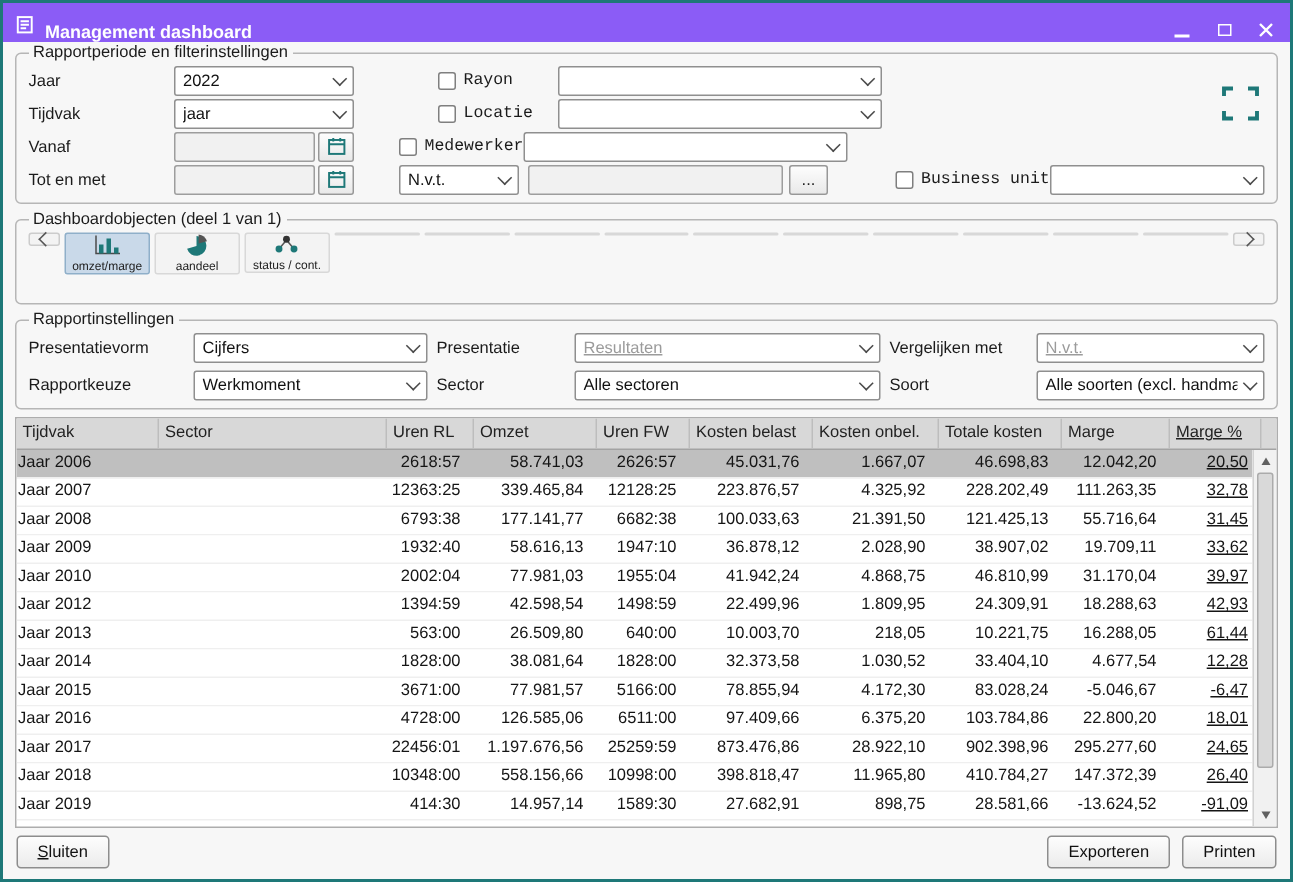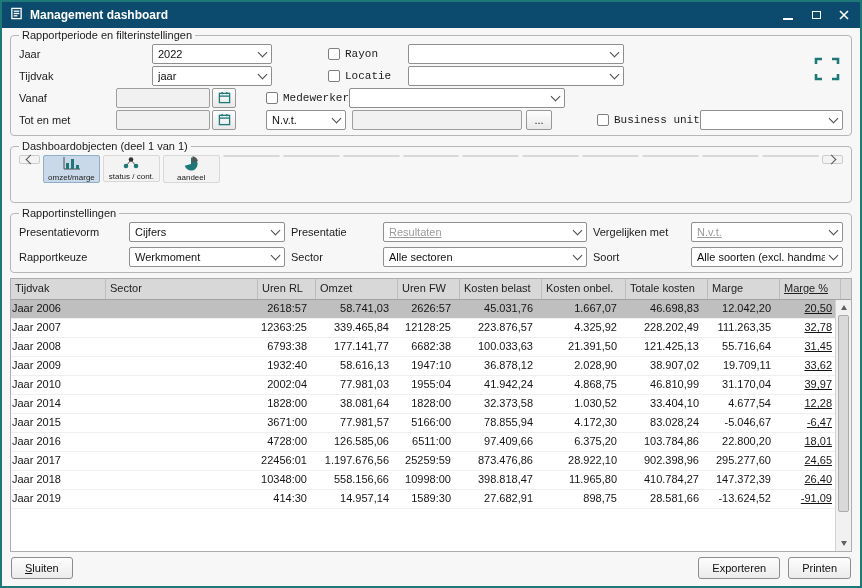--- a/index.html
+++ b/index.html
@@ -1,32 +1,32 @@
 <!DOCTYPE html>
 <html><head>
 <meta charset="utf-8">
 <style>
   html,body{margin:0;padding:0;background:#e4e4e4;}
   .window{position:relative;width:862px;height:588px;box-sizing:border-box;border:2px solid #1e7878;background:#f7f7f7;font-family:"Liberation Sans",sans-serif;display:flex;flex-direction:column;}
-  .titlebar{flex:0 0 26px;background:#0c4a6e;display:flex;align-items:center;padding:0 8px;}
+  .titlebar{flex:0 0 26px;background:#8b5cf6;display:flex;align-items:flex-end;padding:0 8px;}
   .titlebar .title{color:#fff;font-size:12px;font-weight:bold;margin-left:7px;}
   .win-controls{margin-left:auto;display:flex;align-items:center;gap:12px;}
   .win-btn{width:16px;height:16px;display:flex;align-items:center;justify-content:center;cursor:default;}
   .min-glyph{width:10px;height:0;border-bottom:2px solid #fff;margin-top:7px;}
   .max-glyph{width:9px;height:8px;border:1.5px solid #fff;box-sizing:border-box;}
   fieldset{position:relative;border:1px solid #b6b6b6;border-radius:4px;margin:1px 8px 3px;padding:1px 8px 5px;}
   legend{font-size:11px;color:#1b1b1b;padding:0 3px;}
   .frow{display:flex;align-items:center;height:21px;margin-top:1px;}
   .lbl{font-size:11px;color:#1b1b1b;}
   .f1-lbl{flex:0 0 97px;}
   .combo{box-sizing:border-box;height:20px;display:flex;align-items:center;background:#fff;border:1px solid #8f8f8f;border-radius:2px;padding:0 4px 0 5px;font-size:11px;color:#111;min-width:0;}
   .combo .val{flex:1 1 auto;overflow:hidden;white-space:nowrap;}
   .chev{flex:0 0 auto;width:6px;height:6px;border-right:1.5px solid #4a4a4a;border-bottom:1.5px solid #4a4a4a;transform:rotate(45deg);margin:-3px 1px 0 5px;}
   .combo.disabled{color:#9b9b9b;text-decoration:underline;}
-  .ctl-a{flex:0 0 120px;margin-left:36px;}
+  .ctl-a{flex:0 0 120px;}
   .txt{box-sizing:border-box;height:20px;background:#f1f1f1;border:1px solid #9d9d9d;border-radius:2px;}
   .txt-date{flex:0 0 94px;}
   .cal-btn{flex:0 0 24px;height:20px;margin-left:2px;box-sizing:border-box;background:linear-gradient(#fdfdfd,#e9e9e9);border:1px solid #979797;border-radius:2px;display:flex;align-items:center;justify-content:center;}
   .gapB{margin-left:56px;}
   .cbgrp{display:flex;align-items:center;flex:0 0 80px;font-family:Liberation Mono, monospace;}
   .checkbox{flex:0 0 12px;width:12px;height:12px;box-sizing:border-box;background:#fff;border:1px solid #7f7f7f;border-radius:2px;margin-right:5px;}
   .cb-lbl{font-size:11px;color:#1b1b1b;white-space:nowrap;}
   .combo-b{flex:0 0 216px;}
   .combo-nvt{margin-left:56px;flex:0 0 80px;}
   .txt-mid{flex:0 0 170px;margin-left:6px;}
@@ -202,36 +202,36 @@
         <svg width="20" height="15" viewBox="0 0 20 15">
           <path d="M3 1 V13 H19" stroke="#4a4a4a" fill="none" stroke-width="1"></path>
           <rect x="5" y="7" width="3" height="6" fill="#1e7878"></rect>
           <rect x="10" y="3" width="3" height="10" fill="#1e7878"></rect>
           <rect x="15" y="9" width="3" height="4" fill="#1e7878"></rect>
         </svg>
         <span class="dlabel">omzet/marge</span>
       </div>
 
       <div class="dash-btn">
+        <svg width="16" height="15" viewBox="0 0 16 16">
+          <path d="M8 8.5 L8 1.5 A7 7 0 1 1 1.3 10.5 Z" fill="#1e7878"></path>
+          <path d="M9.5 6.8 L9.5 0.3 A7 7 0 0 1 15.4 5.2 Z" fill="#555555"></path>
+        </svg>
+        <span class="dlabel">aandeel</span>
+      </div>
+
+      <div class="dash-btn">
         <svg width="18" height="14" viewBox="0 0 18 14">
           <line x1="4" y1="10" x2="9" y2="4" stroke="#555555" stroke-width="1"></line>
           <line x1="9" y1="4" x2="14" y2="10" stroke="#555555" stroke-width="1"></line>
           <circle cx="4" cy="10" r="2.3" fill="#1e7878"></circle>
           <circle cx="9" cy="3.5" r="2.3" fill="#333333"></circle>
           <circle cx="14" cy="10" r="2.3" fill="#1e7878"></circle>
         </svg>
         <span class="dlabel">status / cont.</span>
-      </div>
-
-      <div class="dash-btn">
-        <svg width="16" height="15" viewBox="0 0 16 16">
-          <path d="M8 8.5 L8 1.5 A7 7 0 1 1 1.3 10.5 Z" fill="#1e7878"></path>
-          <path d="M9.5 6.8 L9.5 0.3 A7 7 0 0 1 15.4 5.2 Z" fill="#555555"></path>
-        </svg>
-        <span class="dlabel">aandeel</span>
       </div>
 
       <div class="dash-btn"></div>
         <div class="dash-btn"></div>
         <div class="dash-btn"></div>
         <div class="dash-btn"></div>
         <div class="dash-btn"></div>
         <div class="dash-btn"></div>
         <div class="dash-btn"></div>
         <div class="dash-btn"></div>
@@ -350,20 +350,44 @@
             <div class="tcell c2 num">2002:04</div>
             <div class="tcell c3 num">77.981,03</div>
             <div class="tcell c4 num">1955:04</div>
             <div class="tcell c5 num">41.942,24</div>
             <div class="tcell c6 num">4.868,75</div>
             <div class="tcell c7 num">46.810,99</div>
             <div class="tcell c8 num">31.170,04</div>
             <div class="tcell c9 num">39,97</div>
           </div>
           <div class="trow">
+            <div class="tcell c0">Jaar 2012</div>
+            <div class="tcell c1"></div>
+            <div class="tcell c2 num">1394:59</div>
+            <div class="tcell c3 num">42.598,54</div>
+            <div class="tcell c4 num">1498:59</div>
+            <div class="tcell c5 num">22.499,96</div>
+            <div class="tcell c6 num">1.809,95</div>
+            <div class="tcell c7 num">24.309,91</div>
+            <div class="tcell c8 num">18.288,63</div>
+            <div class="tcell c9 num">42,93</div>
+          </div>
+          <div class="trow">
+            <div class="tcell c0">Jaar 2013</div>
+            <div class="tcell c1"></div>
+            <div class="tcell c2 num">563:00</div>
+            <div class="tcell c3 num">26.509,80</div>
+            <div class="tcell c4 num">640:00</div>
+            <div class="tcell c5 num">10.003,70</div>
+            <div class="tcell c6 num">218,05</div>
+            <div class="tcell c7 num">10.221,75</div>
+            <div class="tcell c8 num">16.288,05</div>
+            <div class="tcell c9 num">61,44</div>
+          </div>
+          <div class="trow">
             <div class="tcell c0">Jaar 2014</div>
             <div class="tcell c1"></div>
             <div class="tcell c2 num">1828:00</div>
             <div class="tcell c3 num">38.081,64</div>
             <div class="tcell c4 num">1828:00</div>
             <div class="tcell c5 num">32.373,58</div>
             <div class="tcell c6 num">1.030,52</div>
             <div class="tcell c7 num">33.404,10</div>
             <div class="tcell c8 num">4.677,54</div>
             <div class="tcell c9 num">12,28</div>

